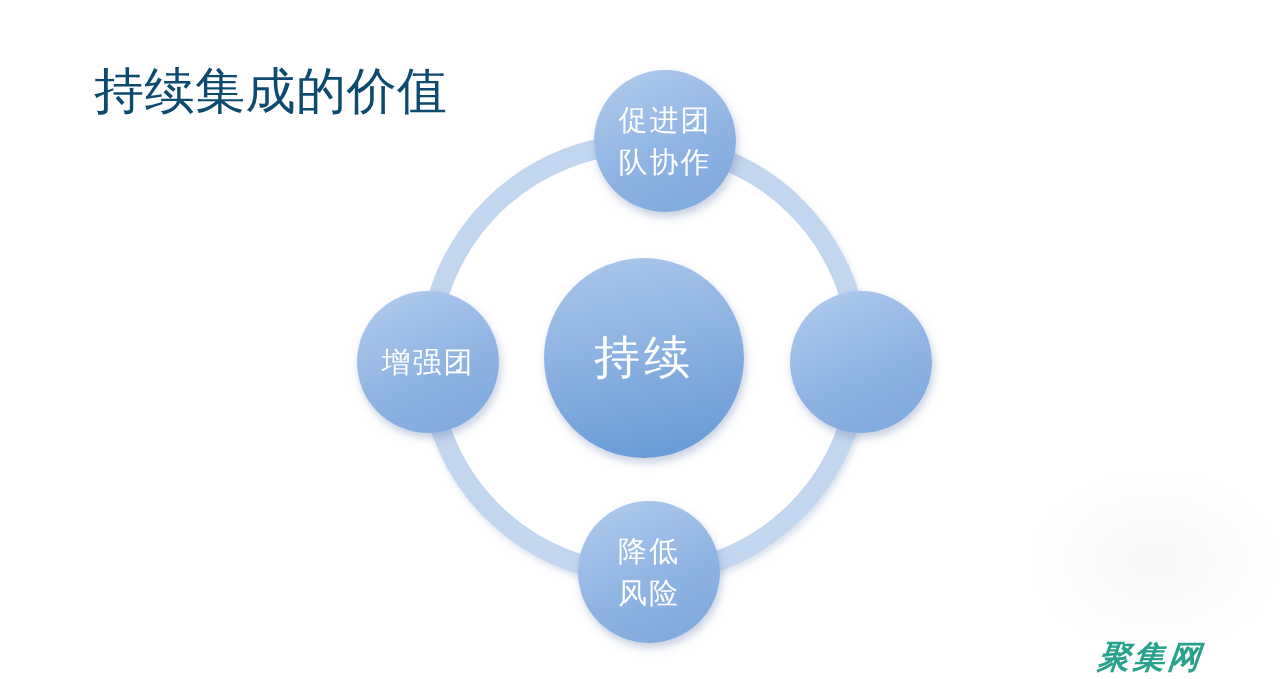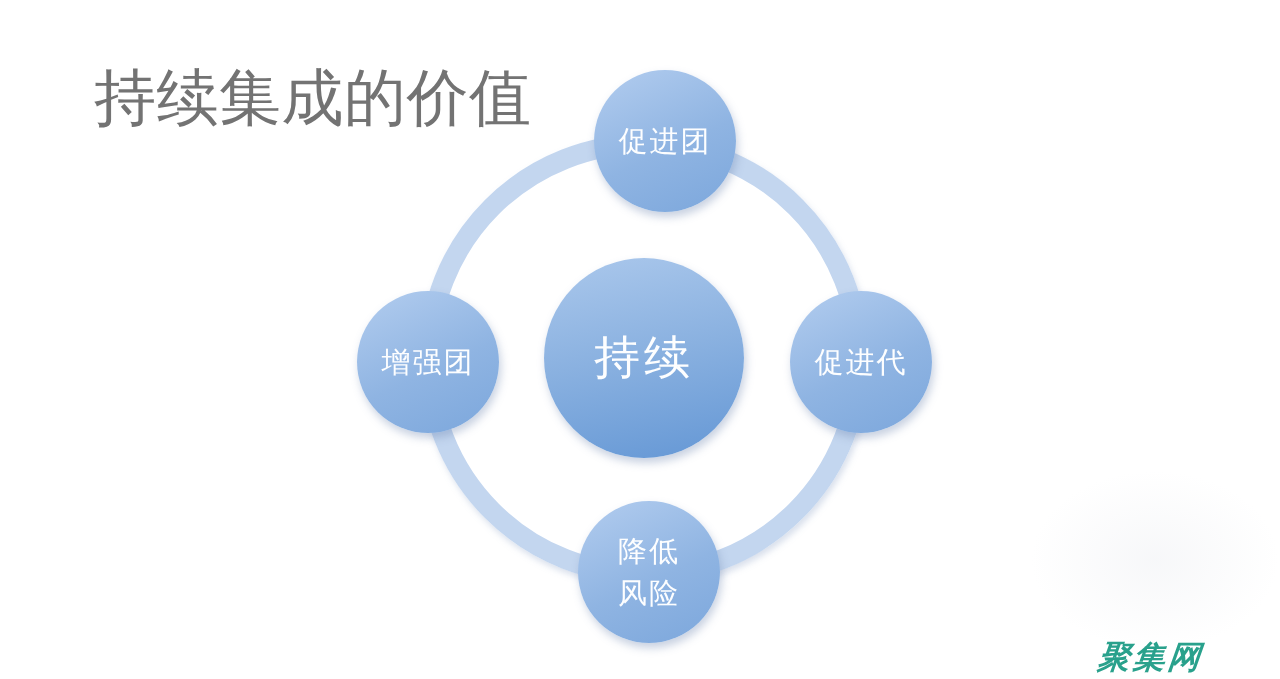--- a/index.html
+++ b/index.html
@@ -13,24 +13,24 @@
     height: 679px;
     background: #ffffff;
     overflow: hidden;
     font-family: "Liberation Serif", "DejaVu Serif", serif;
   }
   .page-title {
     position: absolute;
     left: 94px;
     top: 64px;
     margin: 0;
-    font-size: 62px;
+    font-size: 50px;
     font-weight: 400;
     line-height: 1.1;
-    color: #737373;
+    color: #0c4a6e;
     letter-spacing: 0.5px;
     white-space: nowrap;
     z-index: 3;
   }
   .ring {
     position: absolute;
     left: 419px;
     top: 134px;
     width: 450px;
     height: 450px;
@@ -108,24 +108,24 @@
 <div class="stage">
 
   <h1 class="page-title">持续集成的价值</h1>
 
   <div class="ghost-mark"></div>
 
   <div class="ring"></div>
 
   <div class="node node-satellite node-top">
     <span class="line">促进团</span>
+    <span class="line">队协作</span>
   </div>
 
   <div class="node node-satellite node-right">
-    <span class="line">促进代</span>
   </div>
 
   <div class="node node-satellite node-bottom">
     <span class="line">降低</span>
     <span class="line">风险</span>
   </div>
 
   <div class="node node-satellite node-left">
     <span class="line">增强团</span>
   </div>

